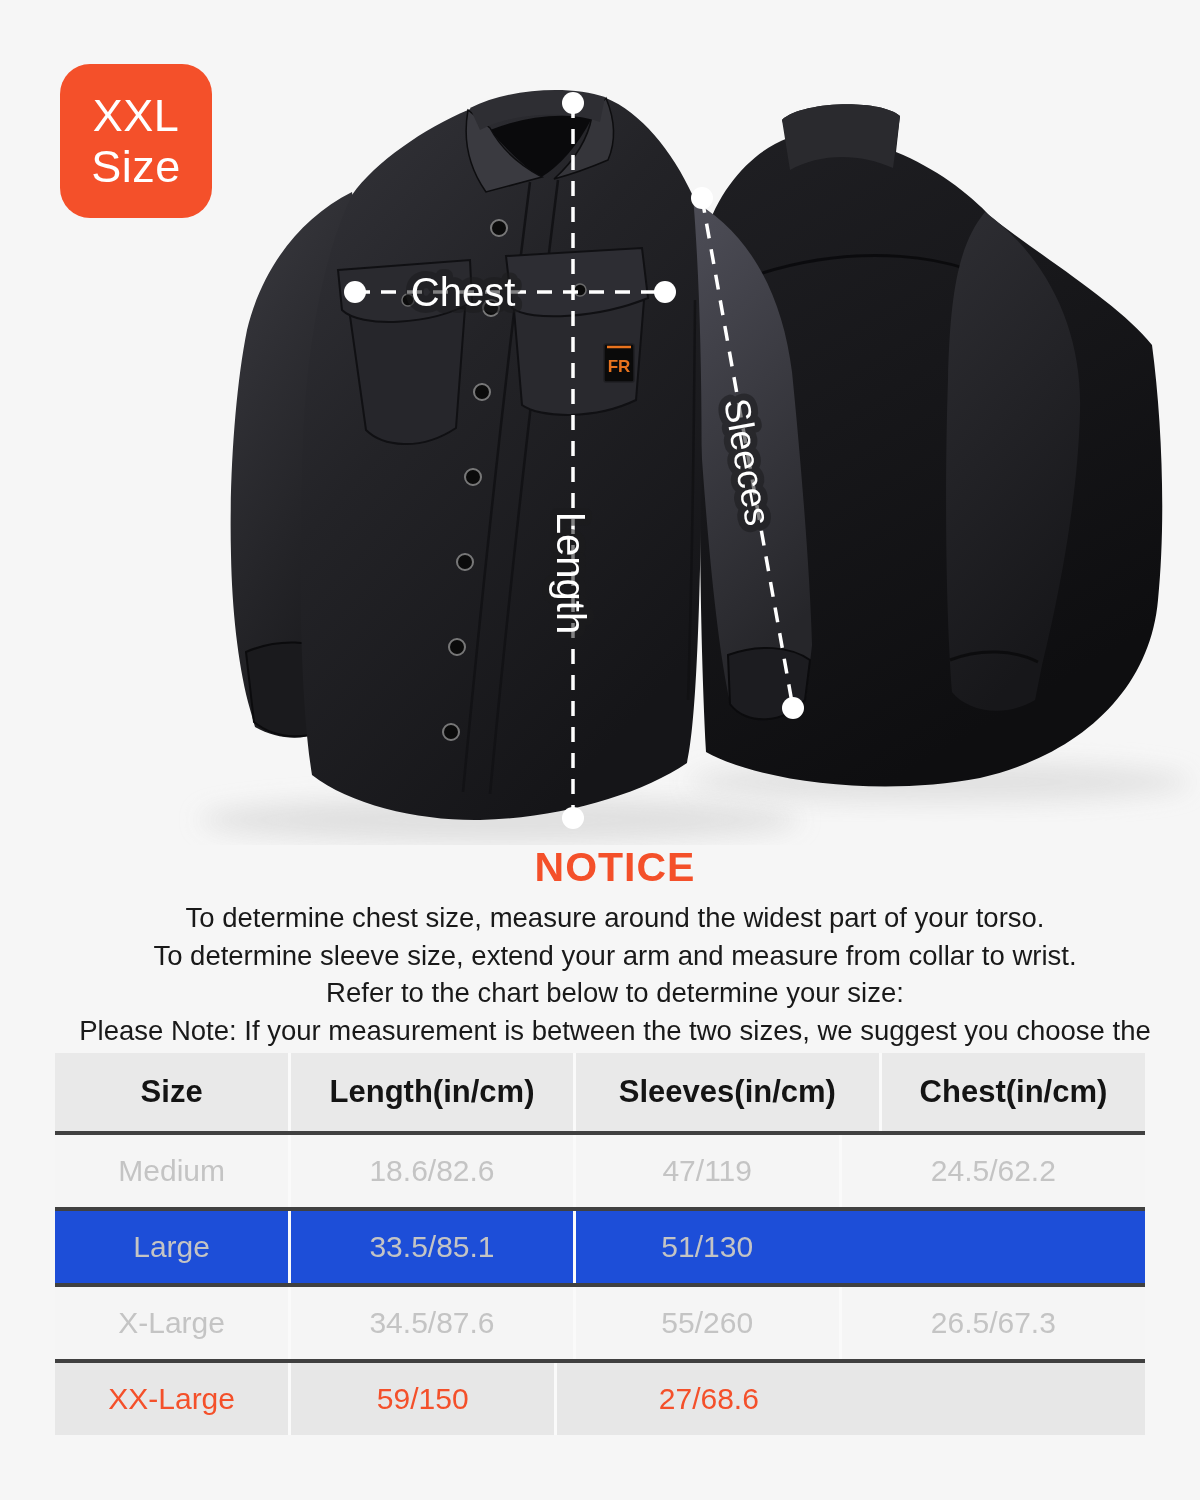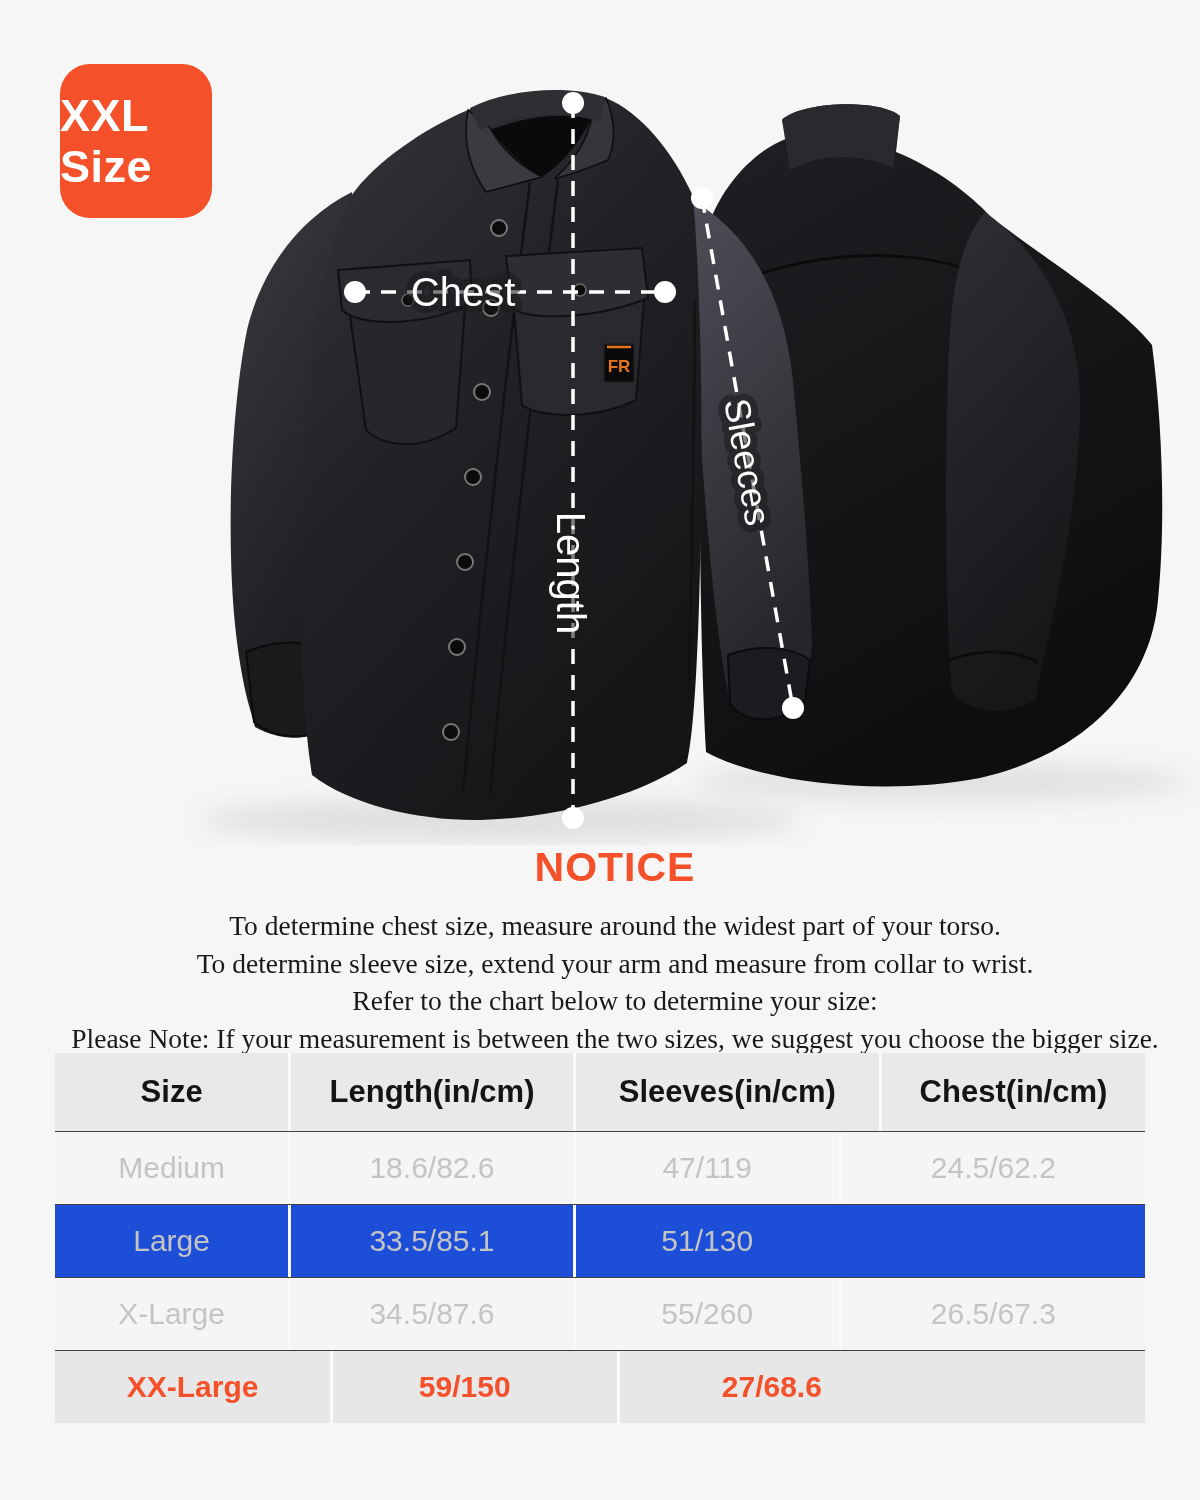--- a/index.html
+++ b/index.html
@@ -1,41 +1,41 @@
 <!DOCTYPE html>
 <html><head>
 <meta charset="utf-8">
 <style>
   html,body{margin:0;padding:0;}
   body{font-family:"Liberation Sans",sans-serif;background:#f6f6f6;}
   .canvas{position:relative;width:1200px;height:1500px;background:#f6f6f6;overflow:hidden;}
 
   
   .badge{position:absolute;left:60px;top:64px;width:152px;height:154px;border-radius:30px;
-         background:#F4502A;color:#ffffff;display:flex;flex-direction:column;align-items:flex-start;
-         justify-content:center;font-weight:700;font-size:45px;line-height:1.14;letter-spacing:.5px;}
+         background:#F4502A;color:#ffffff;display:flex;flex-direction:column;align-items:center;
+         justify-content:center;font-weight:400;font-size:45px;line-height:1.14;letter-spacing:.5px;}
 
   
   .shirt-svg{position:absolute;left:0;top:0;}
 
   
   .notice{position:absolute;left:60px;top:844px;width:1110px;text-align:center;}
   .notice-title{font-size:41px;font-weight:800;color:#F4502A;letter-spacing:1px;}
-  .notice-lines{margin-top:16px;font-family:Liberation Serif, serif;}
+  .notice-lines{margin-top:8px;}
   .notice-line{margin:0;font-size:27.5px;color:#191919;line-height:37.5px;}
 
   
   .size-table{position:absolute;left:55px;top:1053px;width:1090px;}
   .t-row{display:flex;height:72px;}
   .t-head{height:78px;background:#e9e9e9;font-weight:700;color:#141414;font-size:31px;}
-  .t-row.data{border-top:1px solid #404040;color:#c4c4c4;font-size:30px;}
+  .t-row.data{border-top:4px solid #404040;color:#c4c4c4;font-size:30px;}
   .r-light{background:#f5f5f5;}
   .r-mid{background:#1d4ed8;}
   .r-highlight{background:#e7e7e7;}
-  .r-highlight .t-cell{color:#F4502A;font-weight:700;margin-left:21px;}
+  .r-highlight .t-cell{color:#F4502A;font-weight:400;}
   .t-cell{display:flex;align-items:center;justify-content:center;box-sizing:border-box;}
   .c0{width:21.4%;}
   .c1{width:26.1%;border-left:3px solid #fafafa;}
   .c2{width:24.4%;border-left:3px solid #fafafa;}
   .c3{width:28.1%;border-left:3px solid #fafafa;}
 </style>
 </head>
 <body>
 
 <div class="canvas">

